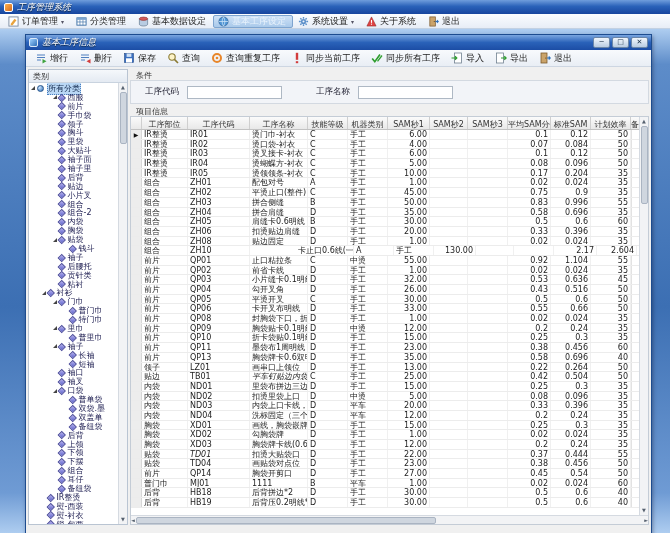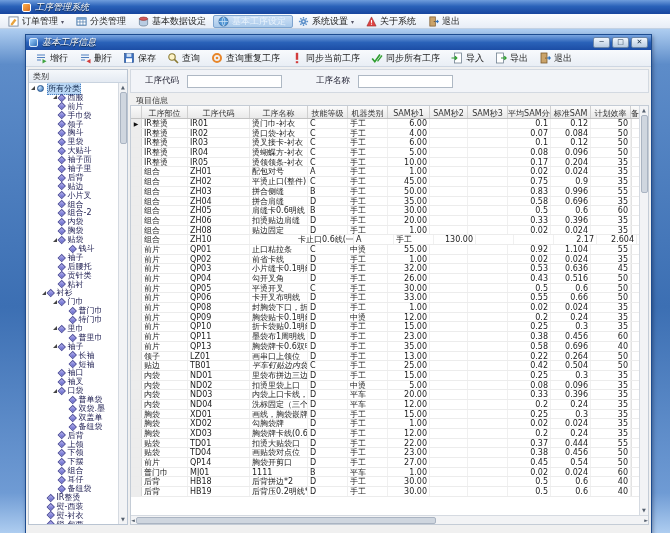--- a/index.html
+++ b/index.html
@@ -3,21 +3,21 @@
 <meta charset="utf-8">
 <style>
   * { margin:0; padding:0; box-sizing:border-box; }
   html,body { width:670px; height:533px; overflow:hidden; }
   body { font-family:"DejaVu Sans","Liberation Sans",sans-serif; font-size:9px; color:#222; }
   .app { position:relative; width:670px; height:533px; background:#dfe8f3; overflow:hidden; }
 
   
   .titlebar { position:absolute; left:0; top:0; width:670px; height:14px;
     background:linear-gradient(180deg,#6f9ddc 0%,#2a62b9 45%,#17459e 100%);
-    display:flex; align-items:center; padding:0 22px; }
+    display:flex; align-items:center; padding:0 4px; }
   .titlebar .app-icon { width:9px; height:9px; margin-right:4px; border-radius:2px;
     background:linear-gradient(135deg,#ffb14d,#d46a1f); border:1px solid #fff; }
   .titlebar .title { color:#fff; font-size:9px; font-style:italic; text-shadow:0 1px 1px #123; }
 
   
   .brand { position:absolute; right:0; top:0; width:80px; height:22px; z-index:30;
     background:linear-gradient(180deg,#ffffff,#d4e3f5); border:1px solid #8fb0d8; border-right:none;
     border-radius:0 0 0 7px; display:flex; align-items:center; padding-left:6px; gap:3px; }
   .brand .bird { width:14px; height:12px; display:inline-block; }
   .brand .brand-label { color:#1668b8; font-weight:bold; font-style:italic; font-size:10px; }
@@ -520,20 +520,21 @@
             <div class="tree-vscroll">
               <div class="scroll-arrow">▲</div>
               <div class="tree-thumb"></div>
               <div class="spacer"></div>
               <div class="scroll-arrow">▼</div>
             </div>
           </div>
         </div>
 
         <div class="content">
+          <div class="caption">条件</div>
           <div class="cond-box">
             <label>工序代码</label>
             <input type="text" style="">
             <span class="gap"></span>
             <label>工序名称</label>
             <input type="text" style="">
           </div>
           <div class="caption">项目信息</div>
 
           <div class="grid-wrap">
@@ -1046,21 +1047,21 @@
                       <div class="gc num" style="width: 38px;"></div>
                       <div class="gc num" style="width: 40px;"></div>
                       <div class="gc num" style="width: 43px;">0.2</div>
                       <div class="gc num" style="width: 40px;">0.24</div>
                       <div class="gc num" style="width: 40px;">35</div>
                       <div class="gc remark" style="width: 12px;"></div>
                     </div>
                     <div class="grid-row">
                       <div class="gc marker" style="width: 11px;"></div>
                       <div class="gc" style="width: 46px;">贴袋</div>
-                      <div class="gc" style="width: 62px;">TD01</div>
+                      <div class="gc" style="width: 62px; font-style: italic;">TD01</div>
                       <div class="gc" style="width: 58px;">扣烫大贴袋口</div>
                       <div class="gc" style="width: 40px;">D</div>
                       <div class="gc" style="width: 40px;">手工</div>
                       <div class="gc num" style="width: 42px;">22.00</div>
                       <div class="gc num" style="width: 38px;"></div>
                       <div class="gc num" style="width: 40px;"></div>
                       <div class="gc num" style="width: 43px;">0.37</div>
                       <div class="gc num" style="width: 40px;">0.444</div>
                       <div class="gc num" style="width: 40px;">55</div>
                       <div class="gc remark" style="width: 12px;"></div>

